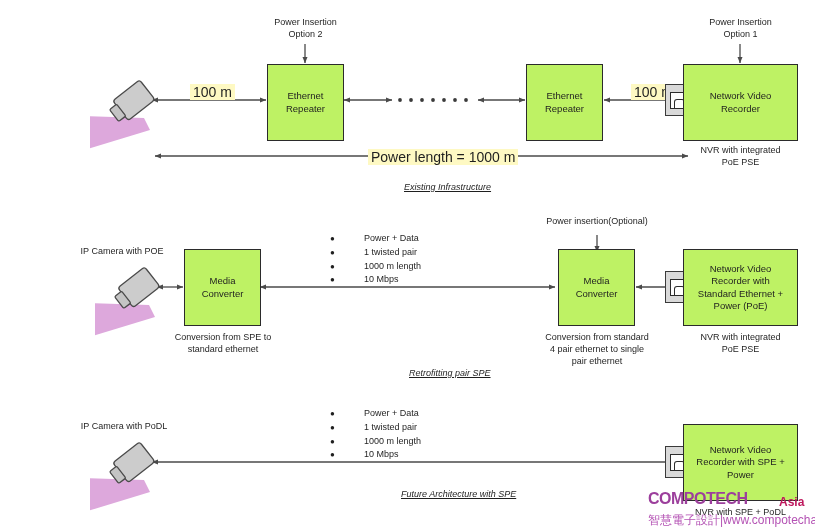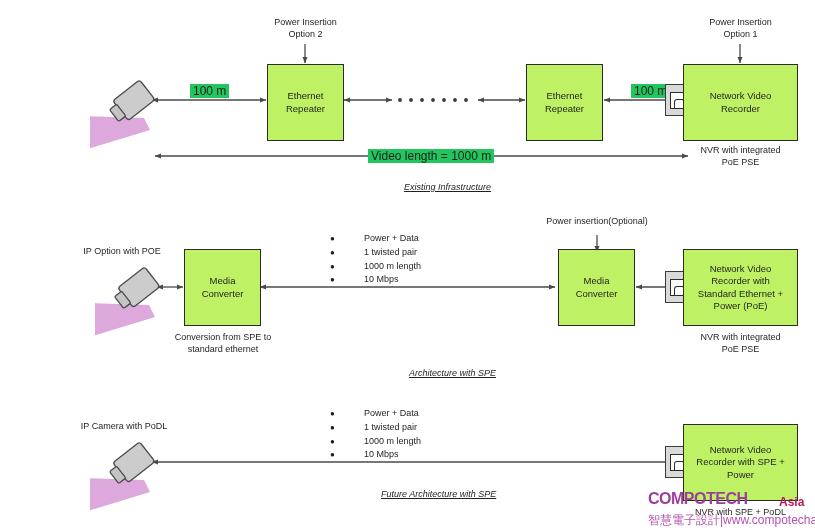--- a/index.html
+++ b/index.html
@@ -55,23 +55,23 @@
     font-size: 9px;
     font-style: italic;
     text-decoration: underline;
     color: #1f1f1f;
     white-space: nowrap;
   }
 
   
   .measure {
     position: absolute;
-    font-size: 12px;
-    color: #1f1f1f;
-    background: #22c55e;
+    font-size: 14px;
+    color: #1f1f1f;
+    background: #fef9c3;
     padding: 0 3px;
     white-space: nowrap;
   }
 
   
   .spec-list {
     position: absolute;
     font-size: 9px;
     line-height: 12.8px;
     color: #1f1f1f;
@@ -262,25 +262,25 @@
 Option 1</div>
 
   <div class="node-box" style="left:683px; top:64px; width:115px; height:77px;">
     <span class="node-label">Network Video
 Recorder</span>
   </div>
 
   <div class="caption" style="left:683px; top:144px; width:115px;">NVR with integrated
 PoE PSE</div>
 
-  <div class="measure" style="left:368px; top:149px;">Video length = 1000 m</div>
+  <div class="measure" style="left:368px; top:149px;">Power length = 1000 m</div>
 
   <div class="section-title" style="left:404px; top:182px;">Existing Infrastructure</div>
 
-  <div class="caption" style="left:62px; top:245px; width:120px;">IP Option with POE</div>
+  <div class="caption" style="left:62px; top:245px; width:120px;">IP Camera with POE</div>
 
   <div class="camera" style="left:95px; top:259px;">
     <svg width="80" height="85" viewBox="0 0 80 85" xmlns="http://www.w3.org/2000/svg">
       <polygon points="38,44 44,56 -28,78 -22,42" fill="#dda8dc" transform="translate(16,2)"></polygon>
       <g transform="translate(14,0) rotate(-38 30 30)">
         <rect x="14" y="16" width="34" height="25" rx="3" ry="3" fill="#cccccc" stroke="#4a4a4a" stroke-width="1.3"></rect>
         <rect x="6" y="21" width="9" height="15" rx="1.5" ry="1.5" fill="#c4c4c4" stroke="#4a4a4a" stroke-width="1.3"></rect>
       </g>
     </svg>
   </div>
@@ -312,38 +312,41 @@
     </div>
   </div>
 
   <div class="caption" style="left:527px; top:215px; width:140px;">Power insertion(Optional)</div>
 
   <div class="node-box" style="left:558px; top:249px; width:77px; height:77px;">
     <span class="node-label">Media
 Converter</span>
   </div>
 
+  <div class="caption" style="left:532px; top:331px; width:130px;">Conversion from standard
+4 pair ethernet to single
+pair ethernet</div>
 
   <div class="rj45" style="left:665px; top:271px;">
     <span class="jack-outer">
       <span class="jack-inner"></span>
     </span>
   </div>
 
   <div class="node-box" style="left:683px; top:249px; width:115px; height:77px;">
     <span class="node-label">Network Video
 Recorder with
 Standard Ethernet +
 Power (PoE)</span>
   </div>
 
   <div class="caption" style="left:683px; top:331px; width:115px;">NVR with integrated
 PoE PSE</div>
 
-  <div class="section-title" style="left:409px; top:368px;">Architecture with SPE</div>
+  <div class="section-title" style="left:409px; top:368px;">Retrofitting pair SPE</div>
 
   <div class="caption" style="left:62px; top:420px; width:124px;">IP Camera with PoDL</div>
 
   <div class="camera" style="left:90px; top:434px;">
     <svg width="80" height="85" viewBox="0 0 80 85" xmlns="http://www.w3.org/2000/svg">
       <polygon points="38,44 44,56 -28,78 -22,42" fill="#dda8dc" transform="translate(16,2)"></polygon>
       <g transform="translate(14,0) rotate(-38 30 30)">
         <rect x="14" y="16" width="34" height="25" rx="3" ry="3" fill="#cccccc" stroke="#4a4a4a" stroke-width="1.3"></rect>
         <rect x="6" y="21" width="9" height="15" rx="1.5" ry="1.5" fill="#c4c4c4" stroke="#4a4a4a" stroke-width="1.3"></rect>
       </g>
@@ -376,21 +379,21 @@
   </div>
 
   <div class="node-box" style="left:683px; top:424px; width:115px; height:77px;">
     <span class="node-label">Network Video
 Recorder with SPE +
 Power</span>
   </div>
 
   <div class="caption" style="left:683px; top:506px; width:115px;">NVR with SPE + PoDL</div>
 
-  <div class="section-title" style="left:381px; top:489px;text-align:right;">Future Architecture with SPE</div>
+  <div class="section-title" style="left:401px; top:489px;text-align:right;">Future Architecture with SPE</div>
 
   <div id="watermark">
     <span class="wm-main">COMPOTECH</span>
     <span class="wm-asia">Asia</span>
     <span class="wm-sub">智慧電子設計|www.compotechasia.com</span>
   </div>
 
 </div>
 
 </body></html>

